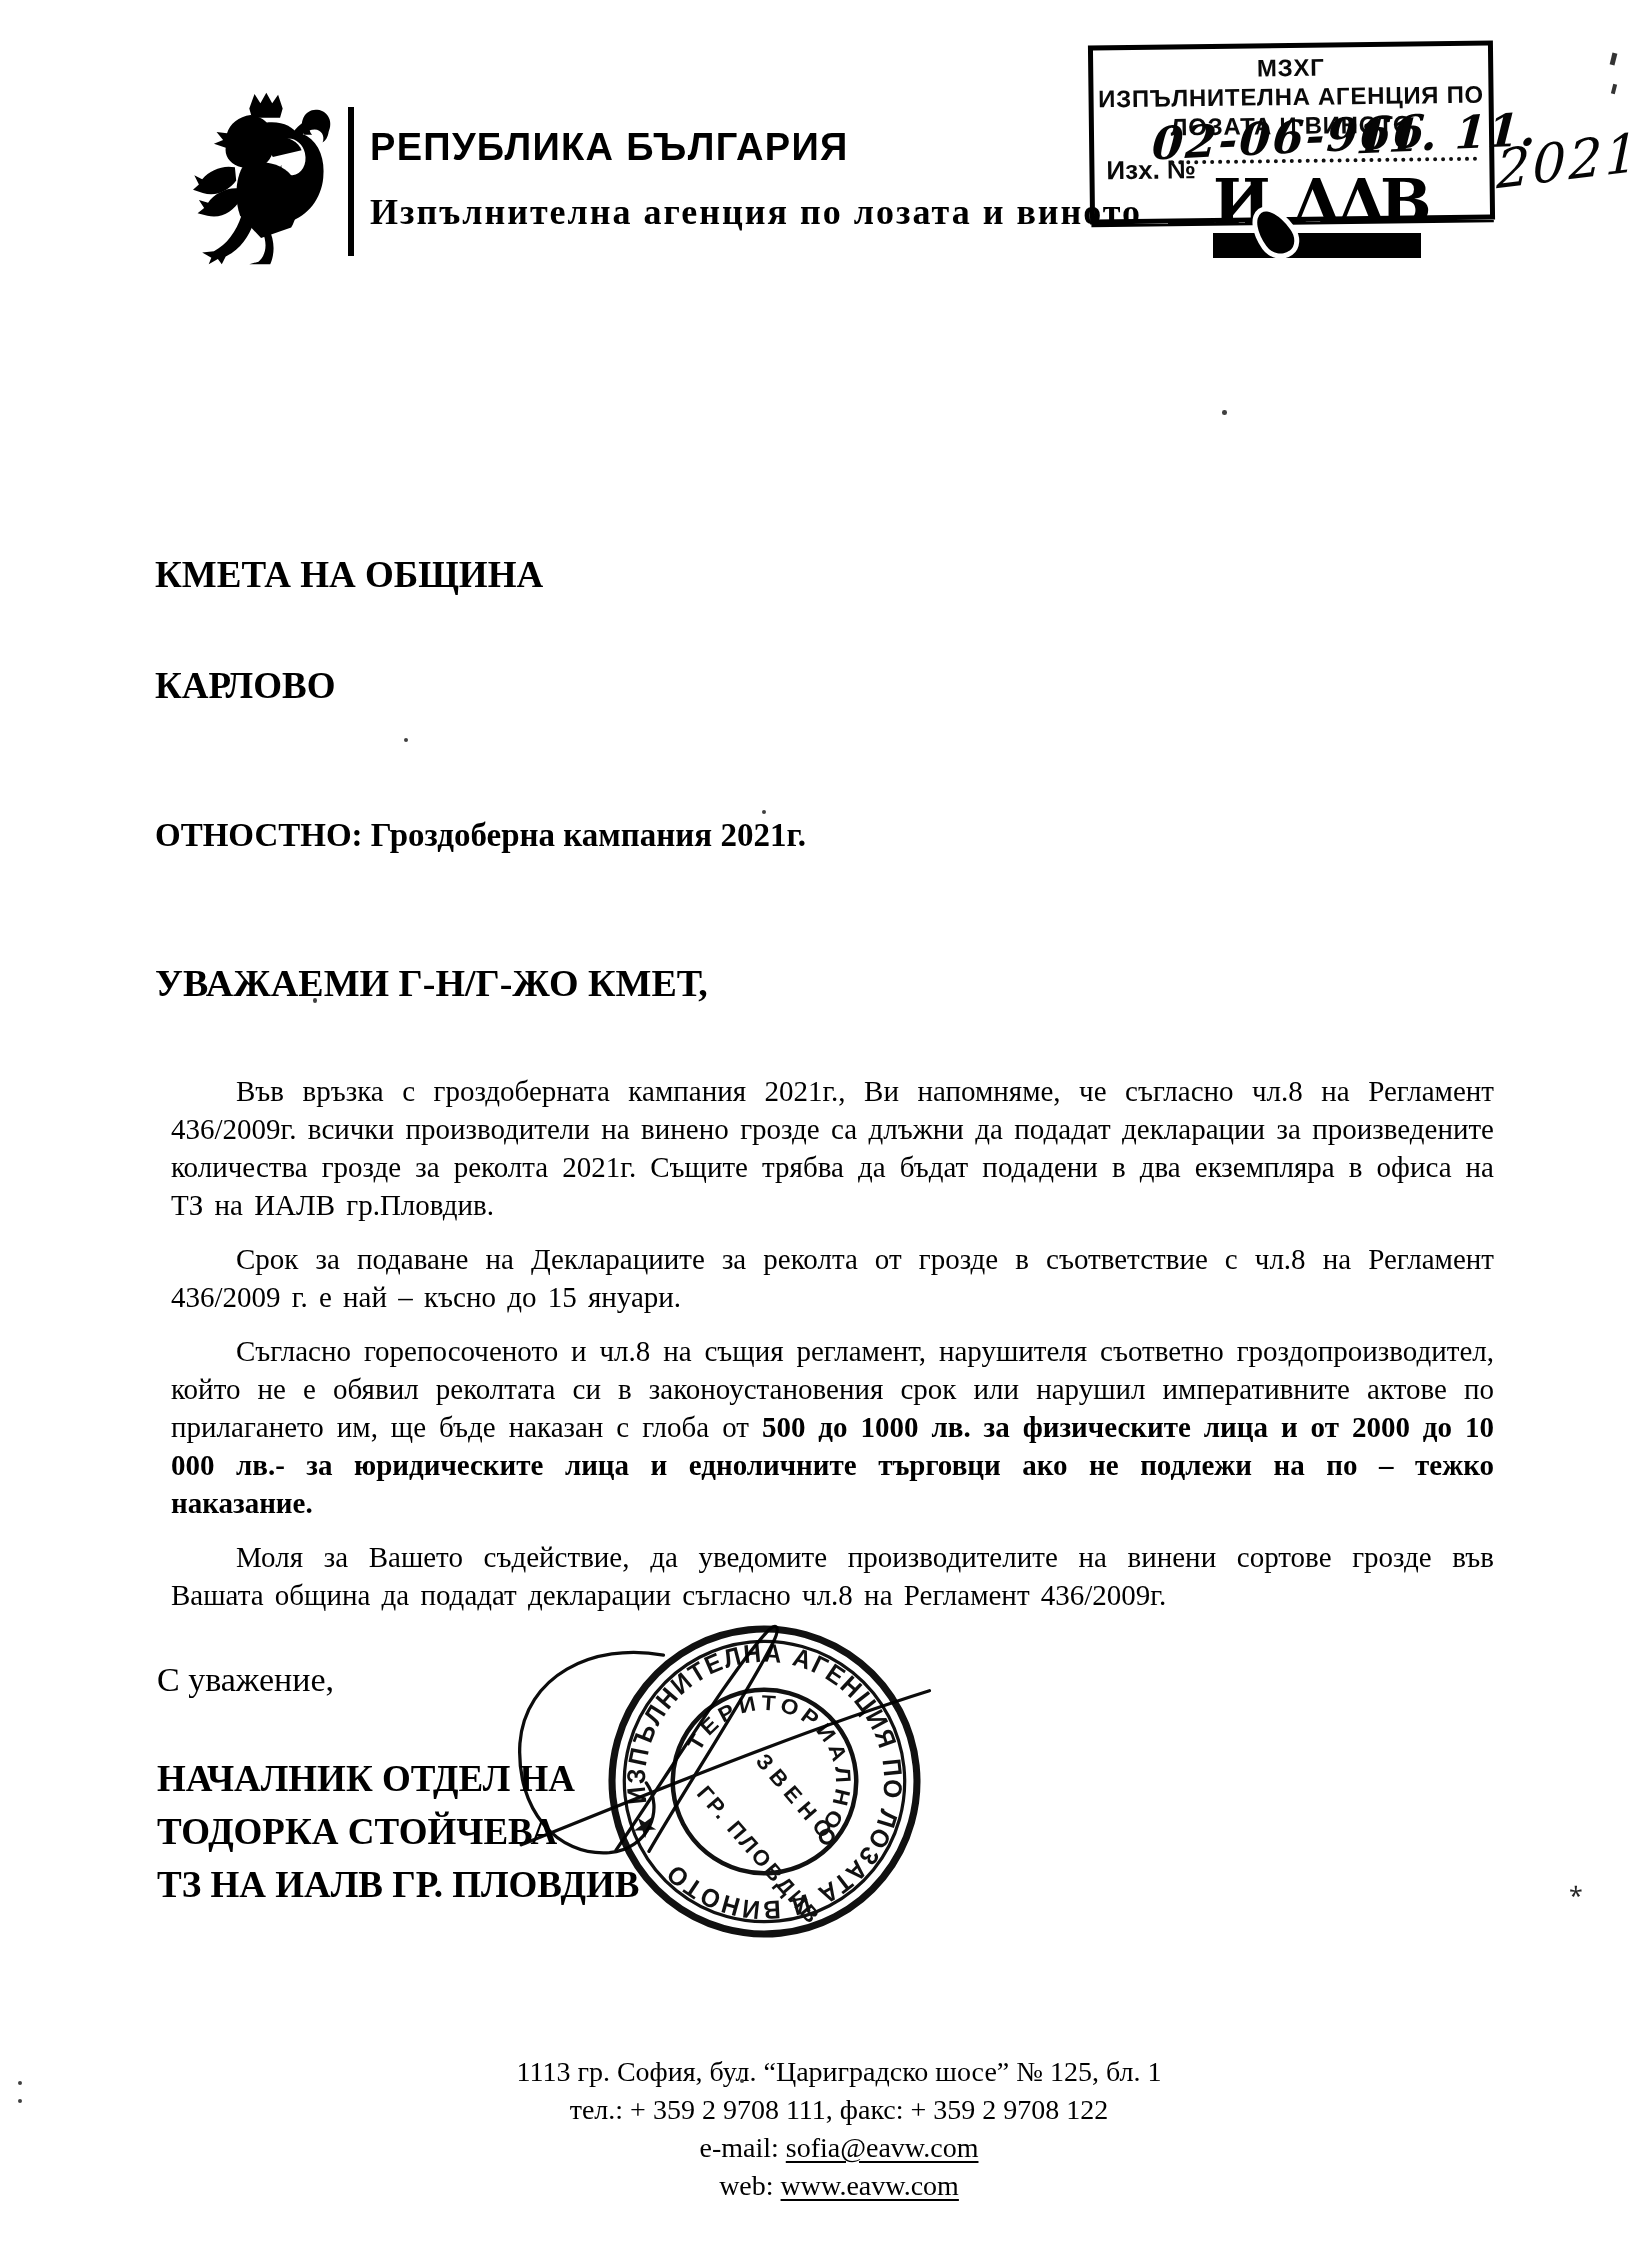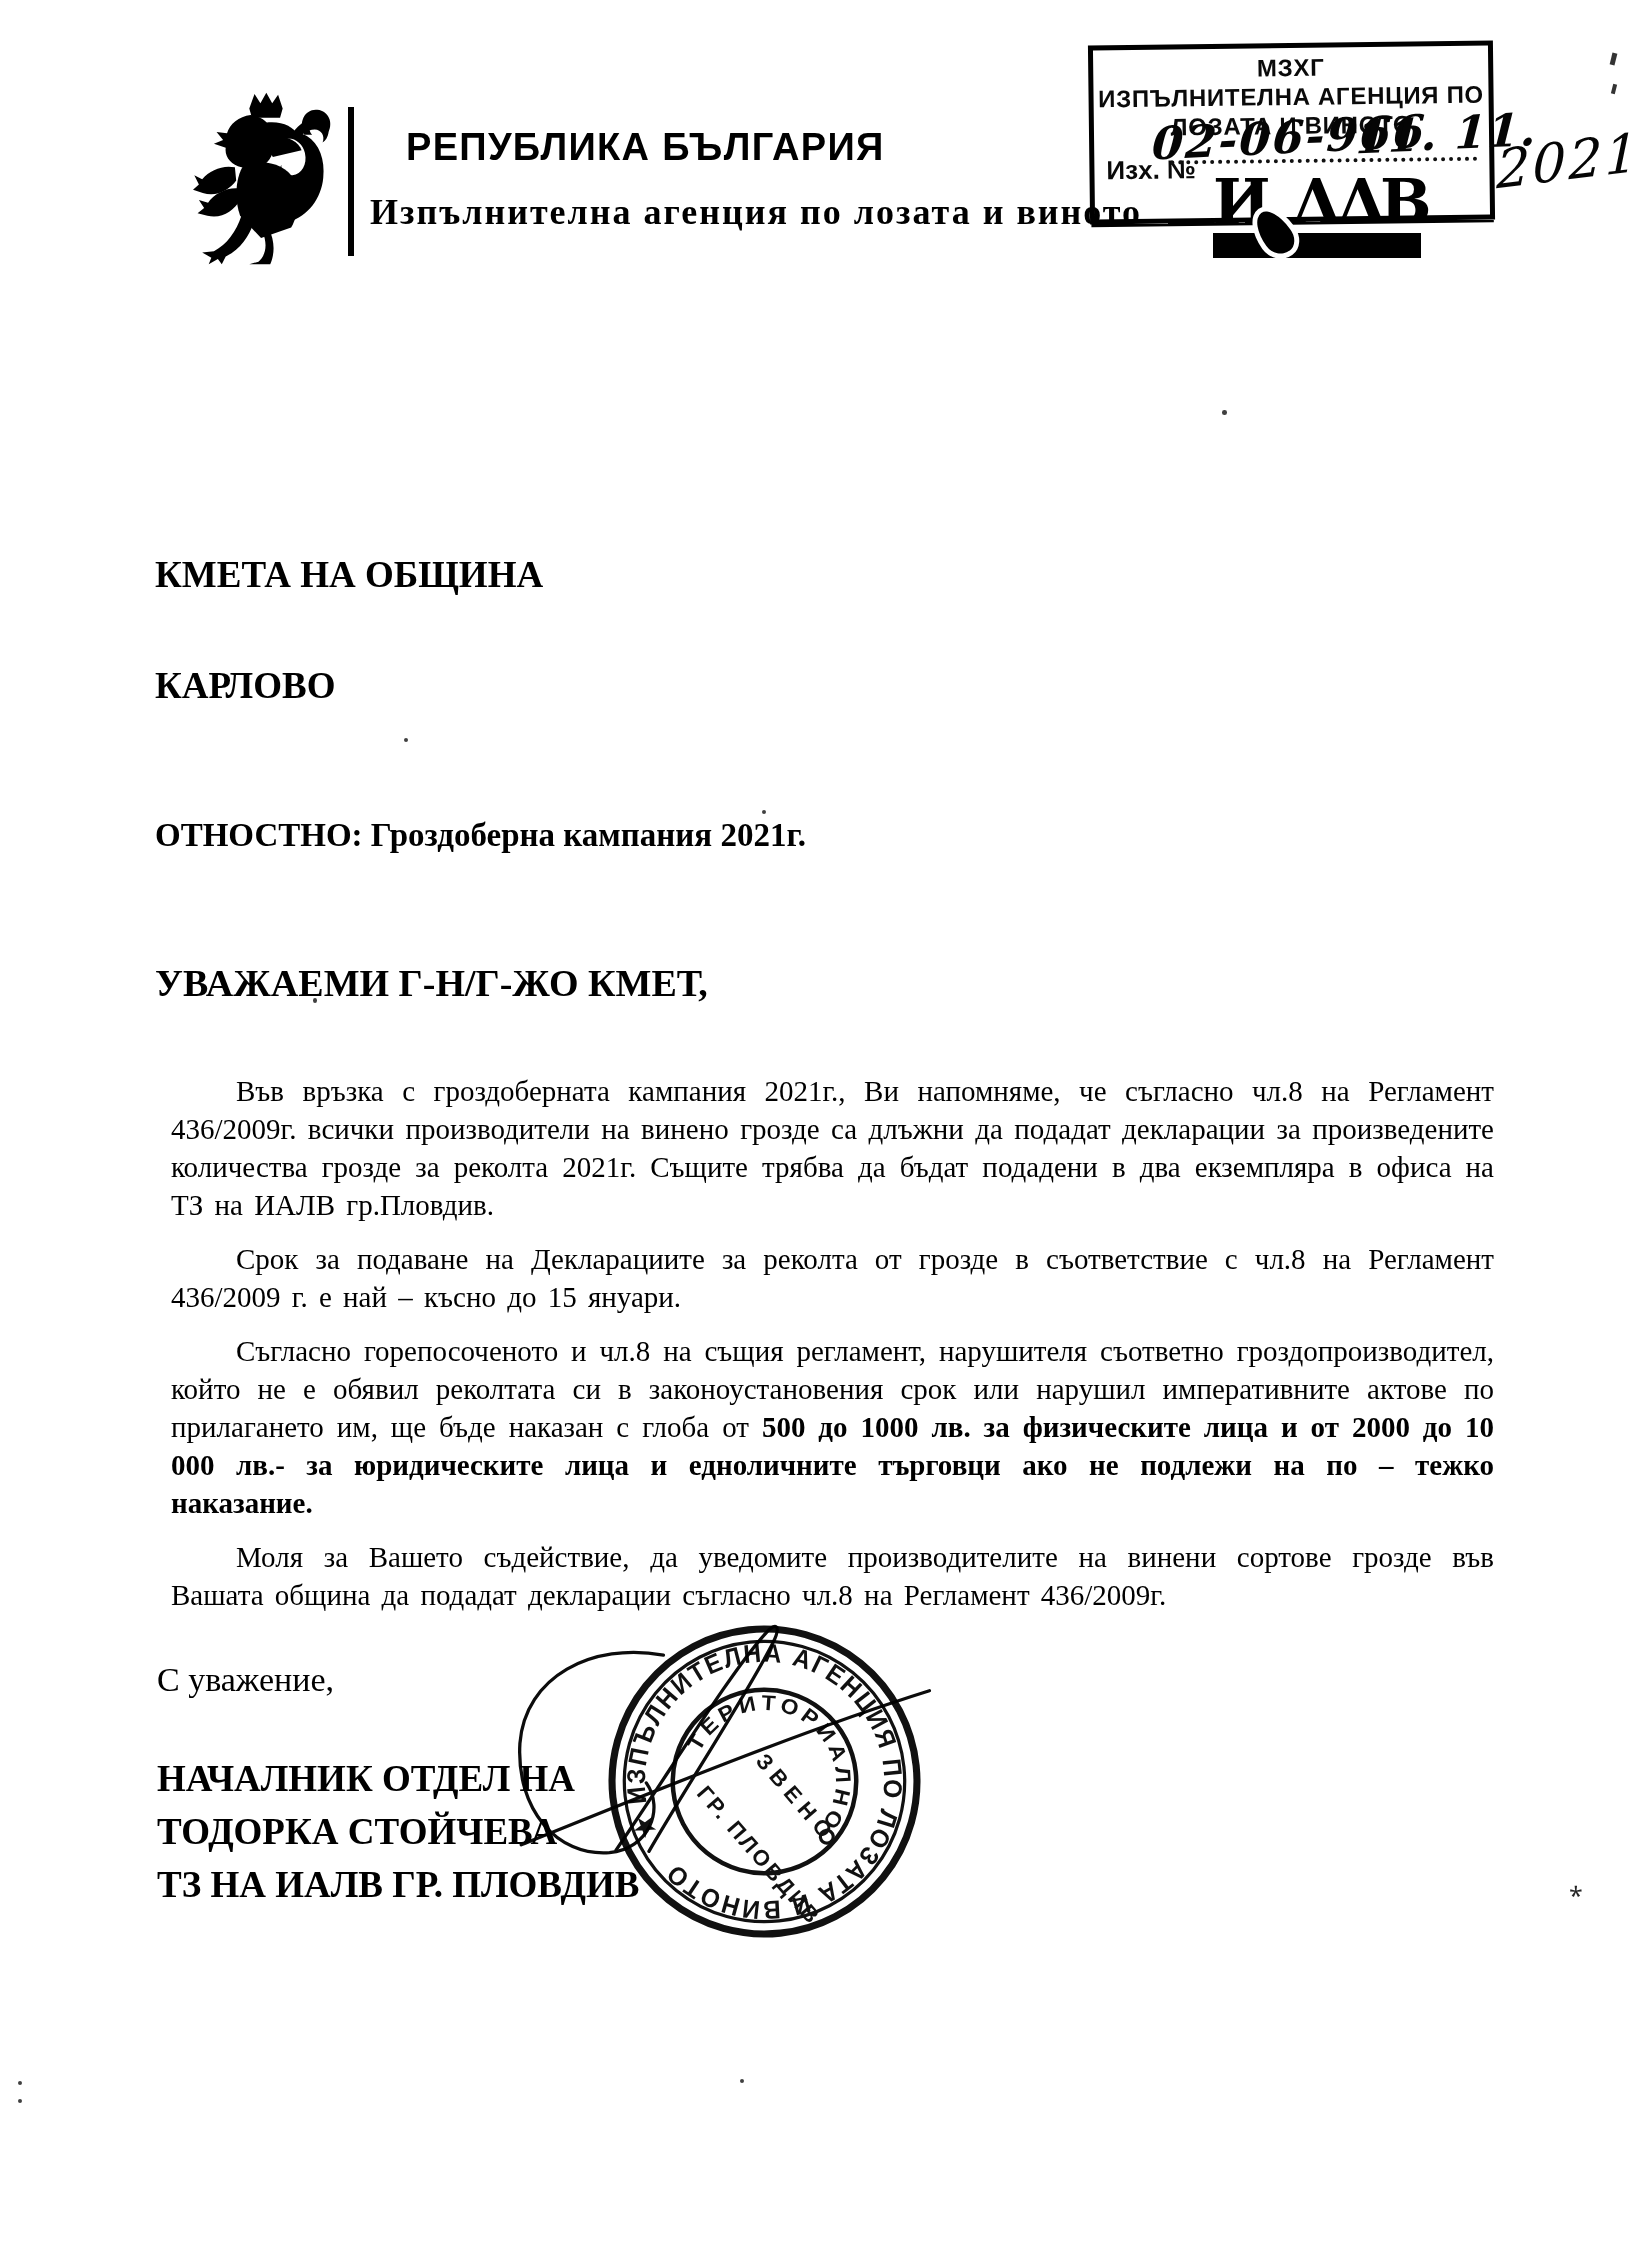--- a/index.html
+++ b/index.html
@@ -7,21 +7,21 @@
     position:relative; width:1633px; height:2261px; margin:0 auto;
     background:#ffffff; color:#000; overflow:hidden;
     font-family:"Liberation Serif", serif;
   }
   
   .coat { position:absolute; left:193px; top:91px; width:144px; height:175px; }
   .lh-divider { position:absolute; left:348px; top:107px; width:6px; height:149px; background:#000; }
   .republic {
     position:absolute; left:370px; top:126px;
     font-family:"Liberation Sans", sans-serif; font-weight:bold;
-    font-size:38px; letter-spacing:1.3px; white-space:nowrap;margin-left:36px;
+    font-size:38px; letter-spacing:1.3px; white-space:nowrap;
   }
   .agency {
     position:absolute; left:370px; top:191px;
     font-family:Liberation Serif, serif; font-weight:bold;
     font-size:36px; letter-spacing:2px; white-space:nowrap;
   }
   
   .ialv { position:absolute; left:1213px; top:170px; width:208px; height:92px; }
   .ialv-letter {
     position:absolute; top:0; font-family:"DejaVu Serif", serif; font-weight:bold;
@@ -173,20 +173,32 @@
   </svg>
 
   <svg class="signature" viewBox="0 0 720 480">
     <g fill="none" stroke="#000" stroke-width="5" stroke-linecap="round" opacity="0.95">
       <path d="M 268 96 C 160 76 58 128 50 230 C 44 330 106 402 186 396 C 246 390 270 330 242 290"></path>
       <path d="M 196 392 C 272 282 372 118 424 62 C 440 44 447 52 434 78 C 392 160 300 300 246 394"></path>
       <path d="M 52 384 C 212 320 462 216 672 150"></path>
     </g>
   </svg>
 
+  <div class="footer">
+    <div>1113 гр. София, бул. “Цариградско шосе” № 125, бл. 1</div>
+    <div>тел.: + 359 2 9708 111, факс: + 359 2 9708 122</div>
+    <div>
+      <span>e-mail:</span>
+      <span class="u">sofia@eavw.com</span>
+    </div>
+    <div>
+      <span>web:</span>
+      <span class="u">www.eavw.com</span>
+    </div>
+  </div>
 
   <div class="speck" style="left:762px;top:810px;width:4px;height:4px;"></div>
   <div class="speck" style="left:404px;top:738px;width:4px;height:4px;"></div>
   <div class="speck" style="left:313px;top:998px;width:4px;height:4.6px;"></div>
   <div class="speck" style="left:1222px;top:410px;width:4.6px;height:4.6px;"></div>
   <div class="speck" style="left:740px;top:2079px;width:4px;height:4px;"></div>
   <div class="speck" style="left:18.4px;top:2081px;width:4px;height:4px;"></div>
   <div class="speck" style="left:18.4px;top:2099px;width:4px;height:4px;"></div>
   <div class="tickmark" style="left:1611px;top:53px;width:4.6px;height:12px;transform:rotate(14deg);"></div>
   <div class="tickmark" style="left:1612px;top:84px;width:4px;height:10px;transform:rotate(14deg);"></div>

